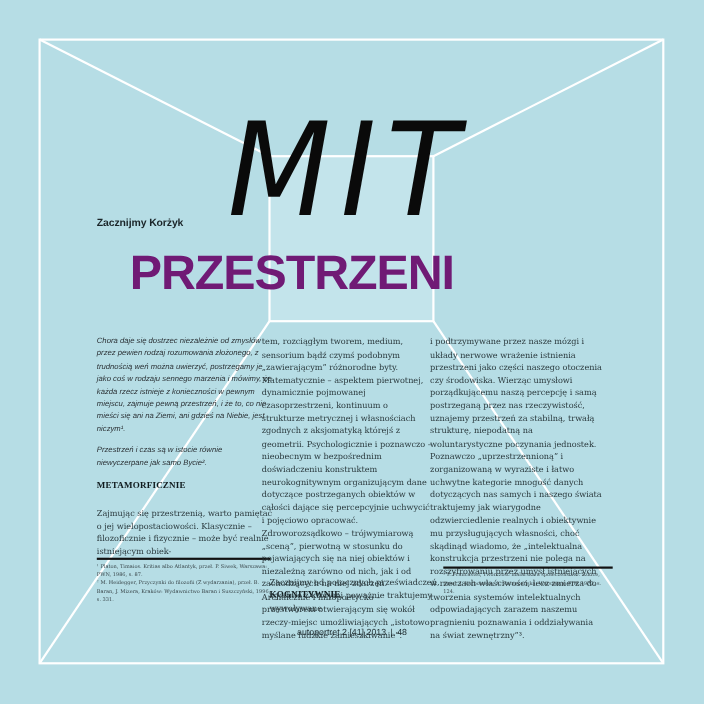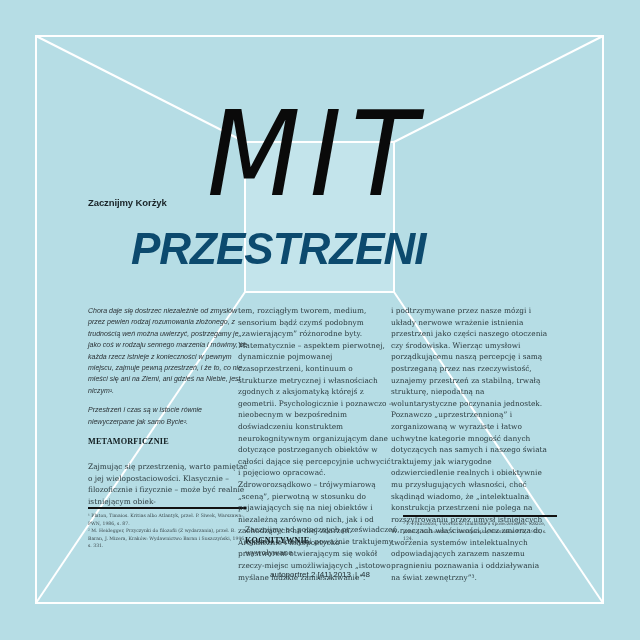--- a/index.html
+++ b/index.html
@@ -14,23 +14,23 @@
   svg.frame { position: absolute; left: 0; top: 0; width: 640px; height: 640px; z-index: 1; }
   .title-mit {
     position: absolute; left: 207px; top: 95px; z-index: 2;
     font-family: "DejaVu Sans", sans-serif; font-weight: 200;
     font-size: 118px; line-height: 1; letter-spacing: 10px;
     font-style: italic; color: #0a0a0a;
     transform: scaleX(0.92); transform-origin: left top;
     -webkit-text-stroke: 0px;
   }
   .title-prz {
-    position: absolute; left: 131px; top: 227px; z-index: 2;
-    font-family: "Liberation Sans", sans-serif; font-weight: 900; font-style: italic;
-    font-size: 44px; line-height: 1; color: #0c4a6e; letter-spacing: -1px;
+    position: absolute; left: 118px; top: 227px; z-index: 2;
+    font-family: "Liberation Sans", sans-serif; font-weight: 900; 
+    font-size: 44px; line-height: 1; color: #701a75; letter-spacing: -1px;
   }
   .author {
     position: absolute; left: 88px; top: 197px; z-index: 2;
     font-family: "Liberation Sans", sans-serif; font-weight: bold;
     font-size: 9.5px; color: #1a2428; letter-spacing: -0.1px;
   }
   .col { position: absolute; z-index: 2; font-size: 7.4px; line-height: 11.6px; color: #2b3a3e; }
   .col p { margin: 0; text-align: left; }
   .col1 { left: 88px; top: 305px; width: 160px; }
   .col2 { left: 238px; top: 305px; width: 155px; }

